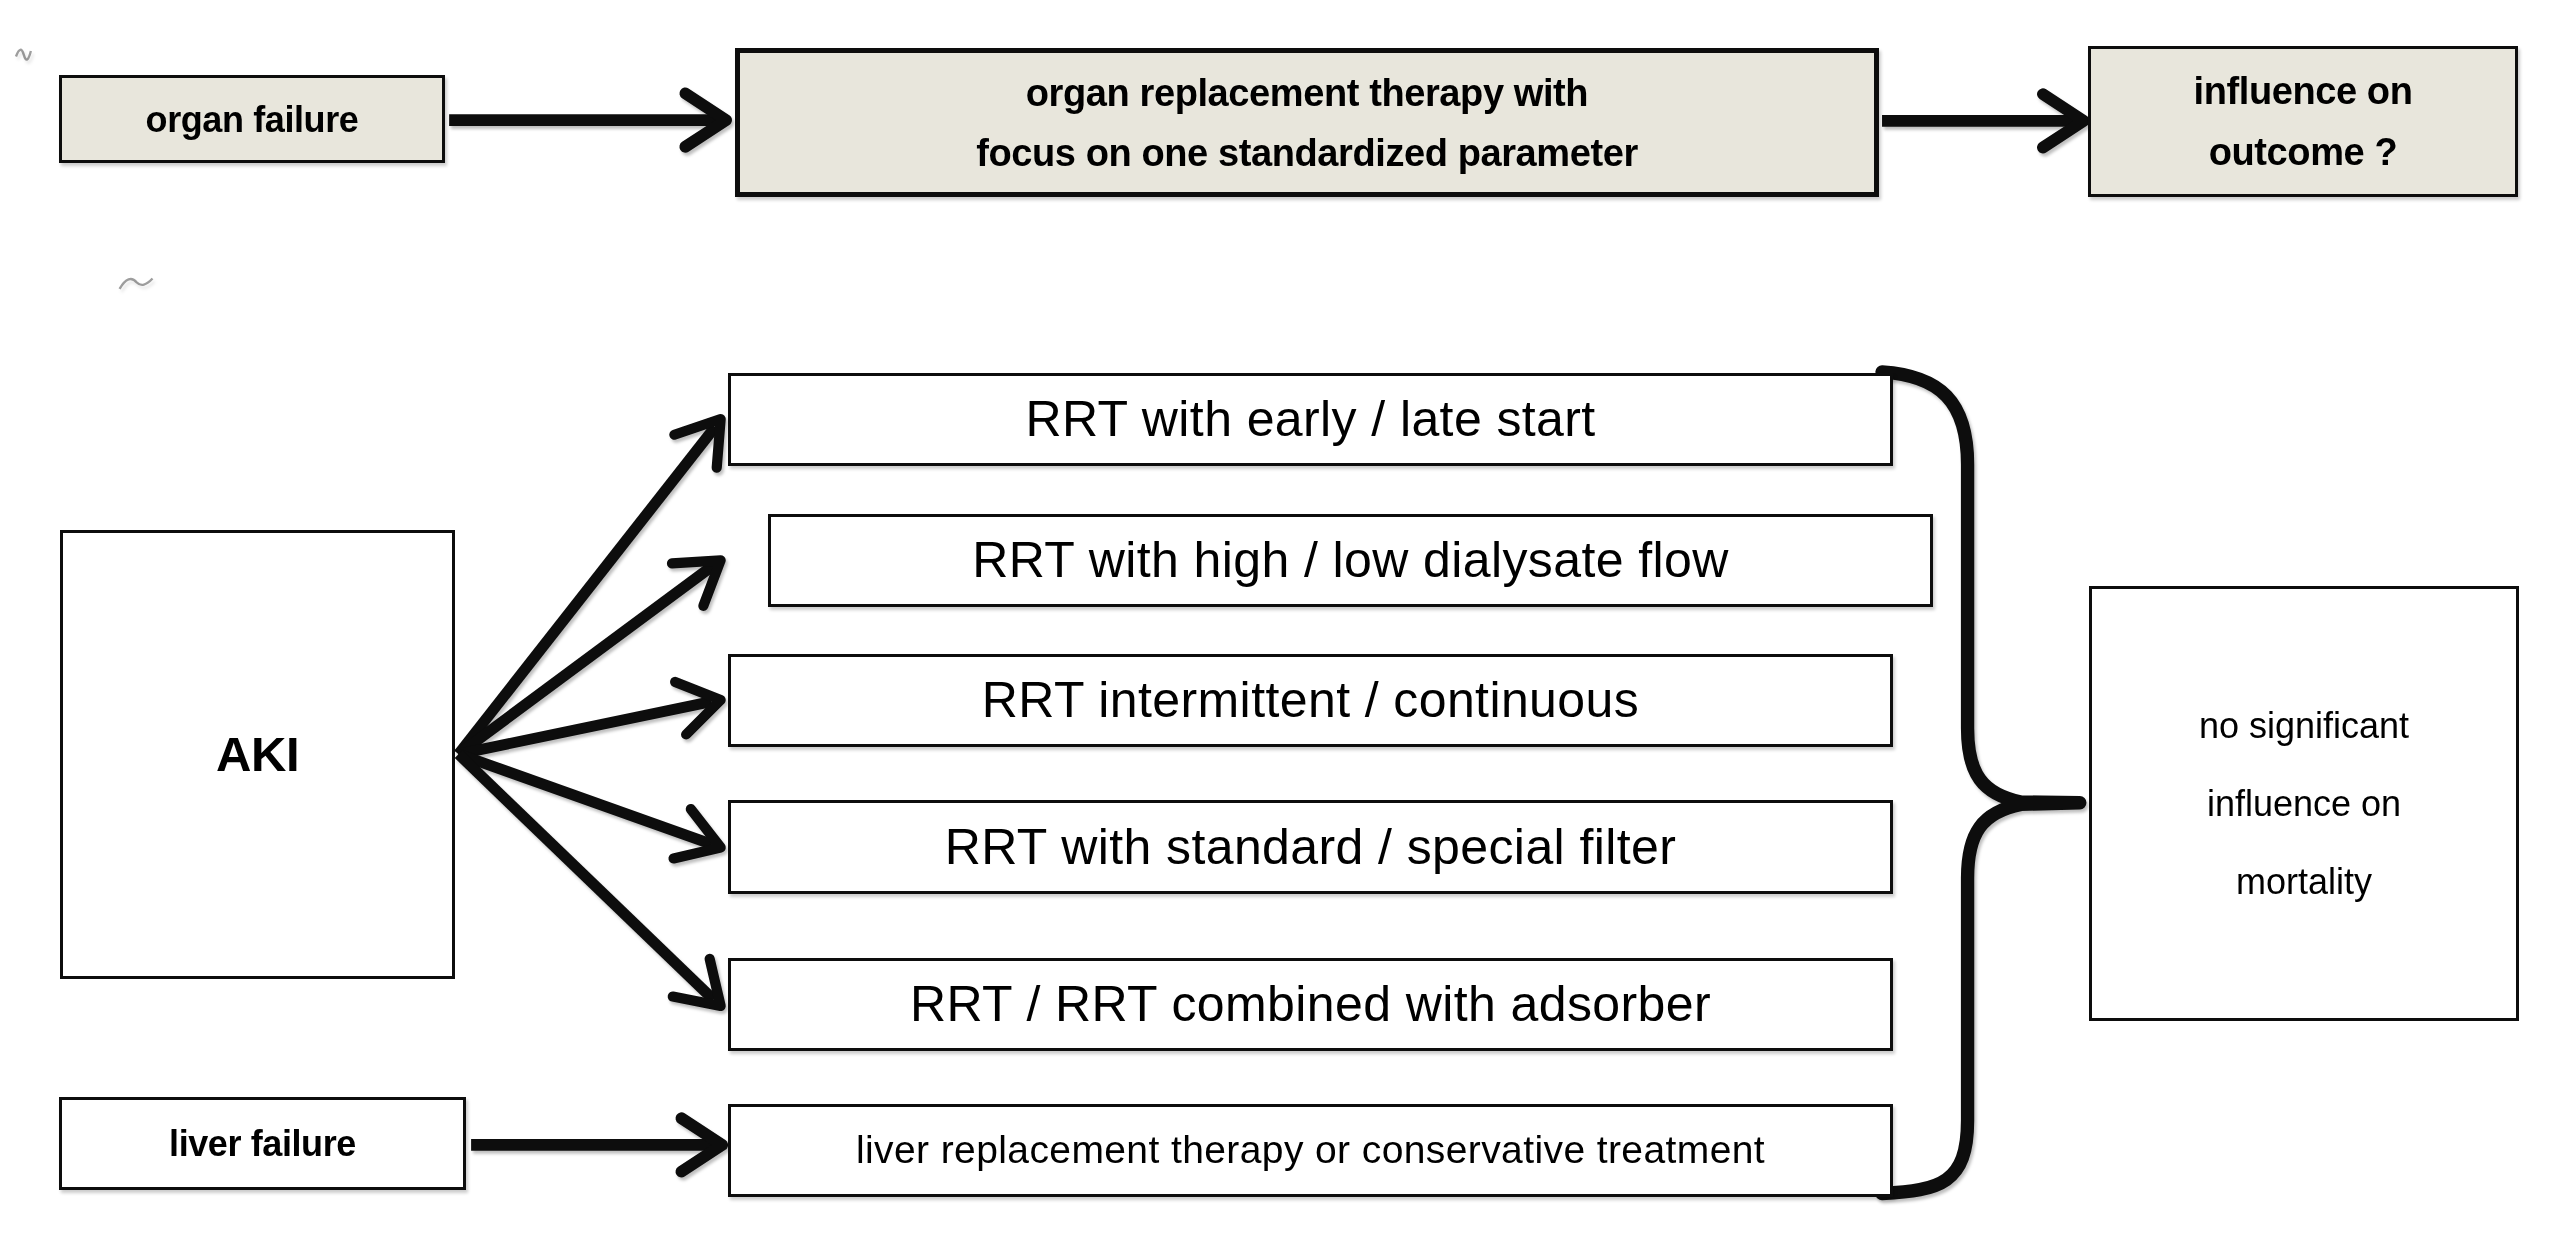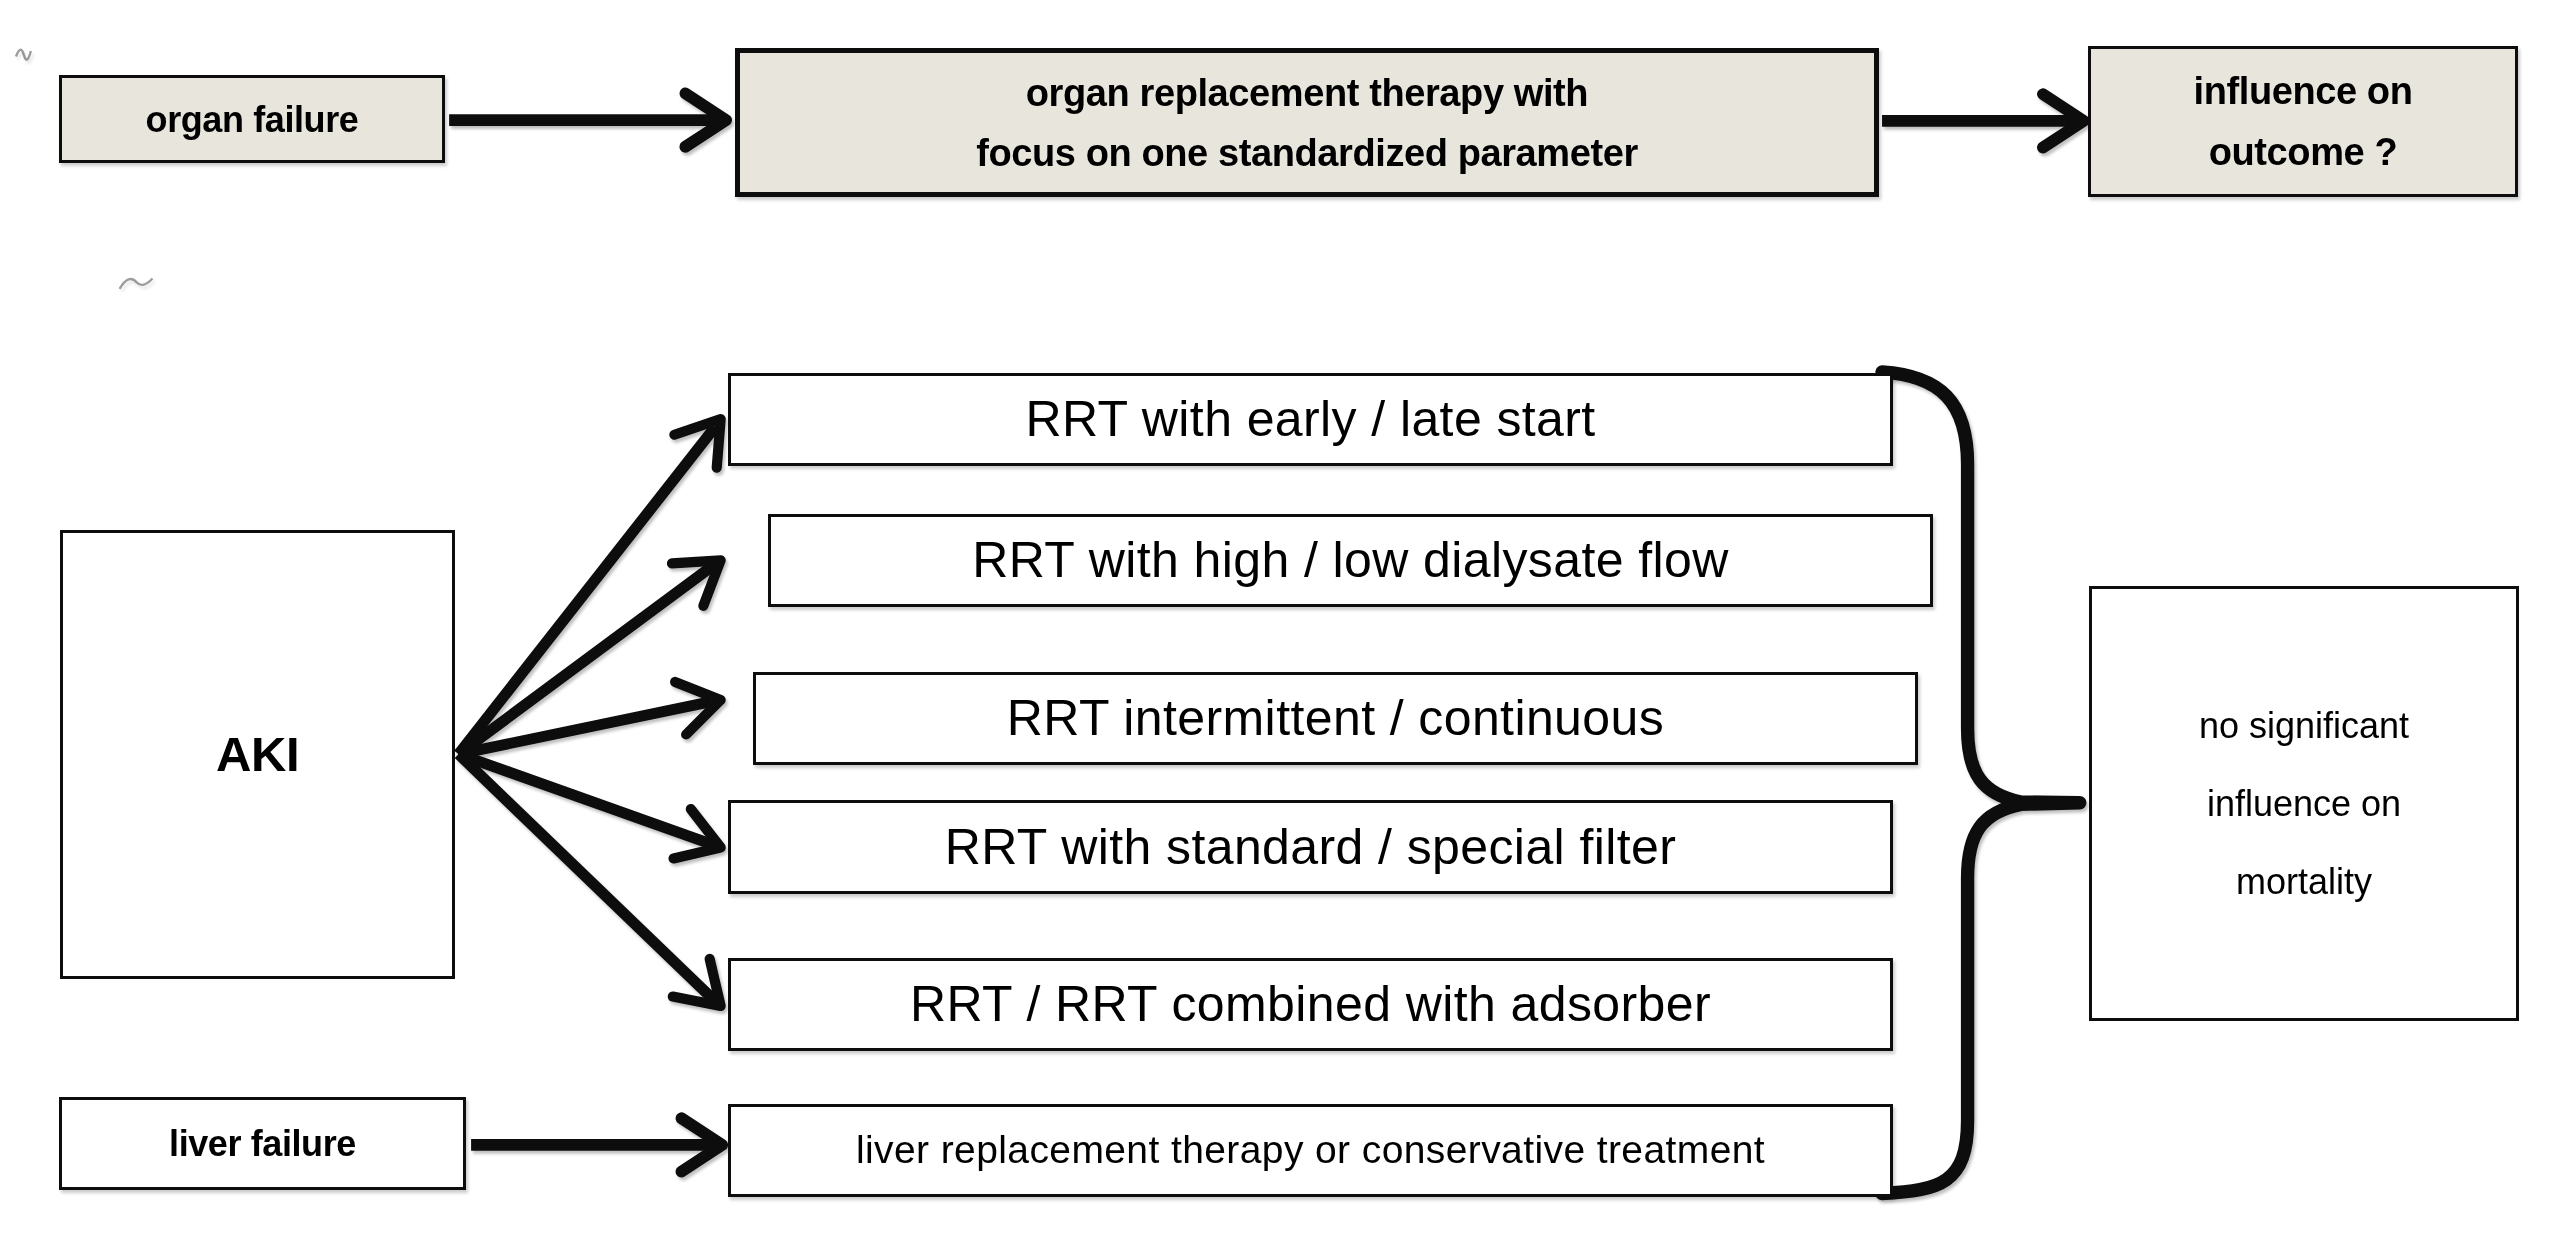--- a/index.html
+++ b/index.html
@@ -32,21 +32,21 @@
   .shadow{box-shadow:2.4px 3.1px 3.1px rgba(0,0,0,0.20);}
   
   .organ-failure{left:59px;top:75px;width:386px;height:88px;font-size:36px;}
   .therapy{left:735px;top:48px;width:1144px;height:149px;border-width:5.5px;font-size:38px;line-height:60px;text-align:right;}
   .influence{left:2088px;top:46px;width:430px;height:151px;border-width:3.9px;font-size:38px;line-height:61px;}
   
   .aki{left:60px;top:530px;width:395px;height:449px;font-size:49px;}
   .rrt{left:728px;width:1165px;font-size:50px;letter-spacing:0.4px;}
   .rrt-1{top:373px;height:93px;}
   .rrt-2{top:514px;height:93px;margin-left:40px;}
-  .rrt-3{top:672px;height:93px;margin-left:25px;}
+  .rrt-3{top:654px;height:93px;}
   .rrt-4{top:800px;height:94px;}
   .rrt-5{top:958px;height:93px;}
   
   .liver-failure{left:59px;top:1097px;width:407px;height:93px;font-size:36px;}
   .liver-treatment{left:728px;top:1104px;width:1165px;height:93px;font-size:39px;letter-spacing:0.4px;}
   
   .mortality{left:2089px;top:586px;width:430px;height:435px;font-size:36px;line-height:78px;letter-spacing:0px;text-align:center;}
   .connector-layer{
     position:absolute;left:0;top:0;width:2576px;height:1243px;
     pointer-events:none;

